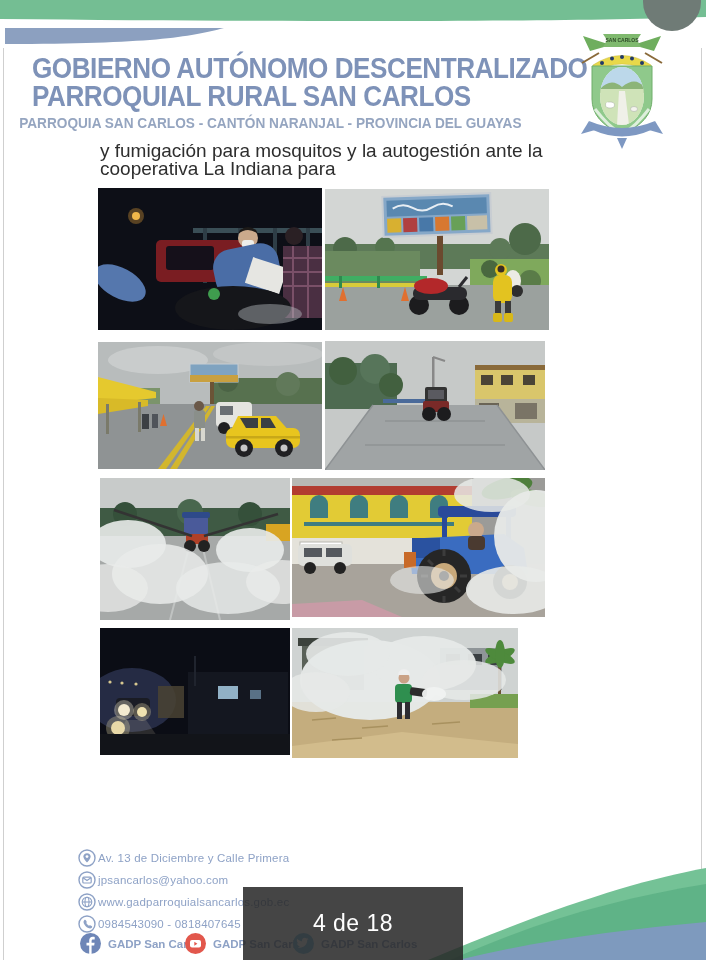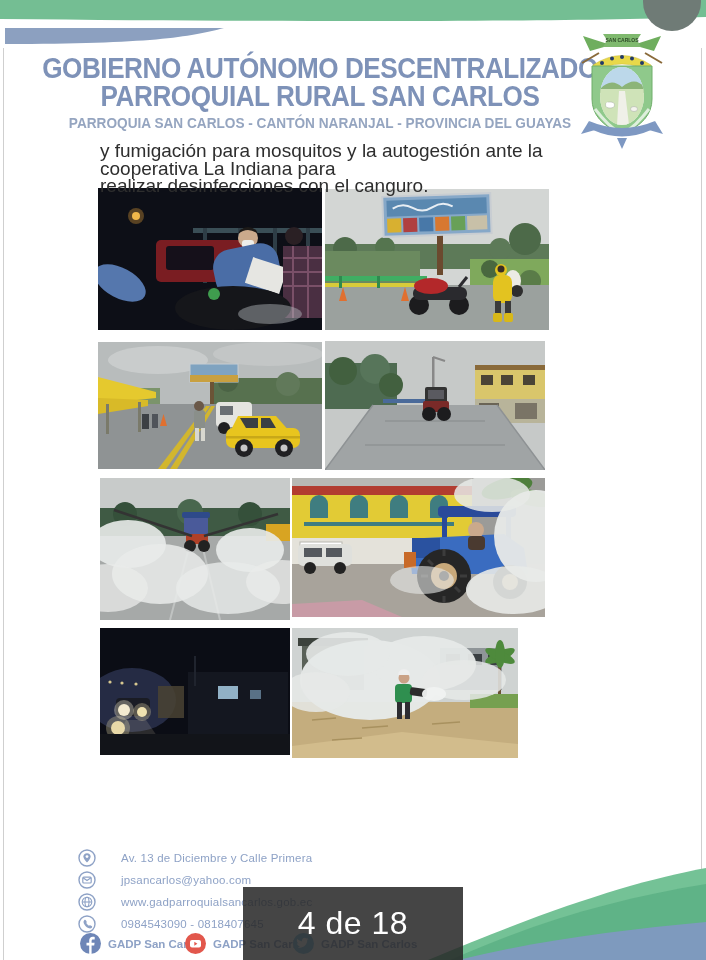--- a/index.html
+++ b/index.html
@@ -4,39 +4,39 @@
 <style>
   html,body{margin:0;padding:0;background:#fff;}
   .page{position:relative;width:706px;height:960px;background:#ffffff;overflow:hidden;
         font-family:"Liberation Sans", sans-serif;}
   .abs{position:absolute;}
   .edge{position:absolute;top:48px;bottom:0;width:1px;background:#cfcfcf;z-index:1;}
   .edge-left{left:3px;}
   .edge-right{left:701px;}
   .corner-circle{position:absolute;left:643px;top:-27px;width:58px;height:58px;border-radius:50%;
         background:#6F7B76;z-index:4;}
-  .titles{position:absolute;left:0;top:54px;width:640px;text-align:center;z-index:3;}
+  .titles{position:absolute;left:0;top:54px;width:640px;text-align:left;z-index:3;}
   .t1,.t2{font-weight:bold;font-size:29px;line-height:29px;color:#7E92B8;letter-spacing:-0.5px;
         transform:scaleX(0.9);}
   .t2{margin-top:-1px;}
   .sub{margin-top:4px;font-weight:bold;font-size:14.5px;color:#95A5C0;letter-spacing:0;
         transform:scaleX(0.94);}
   .bodytext{position:absolute;left:100px;top:142px;width:500px;font-size:19px;line-height:17.5px;
         color:#2e2e2e;z-index:3;}
   .photo{position:absolute;z-index:2;}
   .photo svg{display:block;}
   .fitem{position:absolute;left:78px;height:18px;display:flex;align-items:center;z-index:5;}
   .ficon{width:18px;height:18px;flex:0 0 18px;}
-  .ftext{margin-left:25px;font-size:11.5px;color:#8EA2C6;font-weight:normal;letter-spacing:0.2px;}
+  .ftext{margin-left:2px;font-size:11.5px;color:#8EA2C6;font-weight:normal;letter-spacing:0.2px;}
   .sitem{position:absolute;height:21px;display:flex;align-items:center;z-index:5;}
   .sicon{width:21px;height:21px;flex:0 0 21px;}
   .stext{margin-left:7px;font-size:11.5px;font-weight:bold;color:#8EA2C6;}
   .pager{position:absolute;left:243px;top:887px;width:220px;height:73px;background:rgba(38,38,38,0.86);
         z-index:30;display:flex;align-items:center;justify-content:center;}
-  .pager span{color:#ffffff;font-size:32px;letter-spacing:0.5px;}
+  .pager span{color:#ffffff;font-size:23px;letter-spacing:0.5px;}
   .bottom-swoosh{position:absolute;left:0;bottom:0;z-index:8;}
 </style>
 </head>
 <body>
 
 <div class="page">
 
   <div class="edge edge-left"></div>
   <div class="edge edge-right"></div>
 
@@ -87,21 +87,20 @@
   </svg>
 
   <div class="titles">
     <div class="t1">GOBIERNO AUTÓNOMO DESCENTRALIZADO</div>
     <div class="t2">PARROQUIAL RURAL SAN CARLOS</div>
     <div class="sub">PARROQUIA SAN CARLOS - CANTÓN NARANJAL -  PROVINCIA DEL GUAYAS</div>
   </div>
 
   <div class="bodytext">
     <span>y fumigación para mosquitos y la autogestión ante la cooperativa La Indiana para</span><br>
-    <span>realizar desinfecciones con el canguro.</span>
   </div>
 
   <div class="photo" style="left:98px;top:188px">
     <svg width="224" height="142" viewBox="0 0 224 142" aria-label="cuadrilla nocturna preparando equipo de fumigacion">
       <rect width="224" height="142" fill="#0d0f17"></rect>
       <circle cx="38" cy="28" r="8" fill="#e8a23a" opacity="0.35"></circle>
       <circle cx="38" cy="28" r="4" fill="#f2b84a"></circle>
       <rect x="95" y="40" width="129" height="5" fill="#3a4e56"></rect>
       <rect x="105" y="40" width="4" height="55" fill="#2e3d46"></rect>
       <rect x="140" y="40" width="4" height="55" fill="#2e3d46"></rect>

